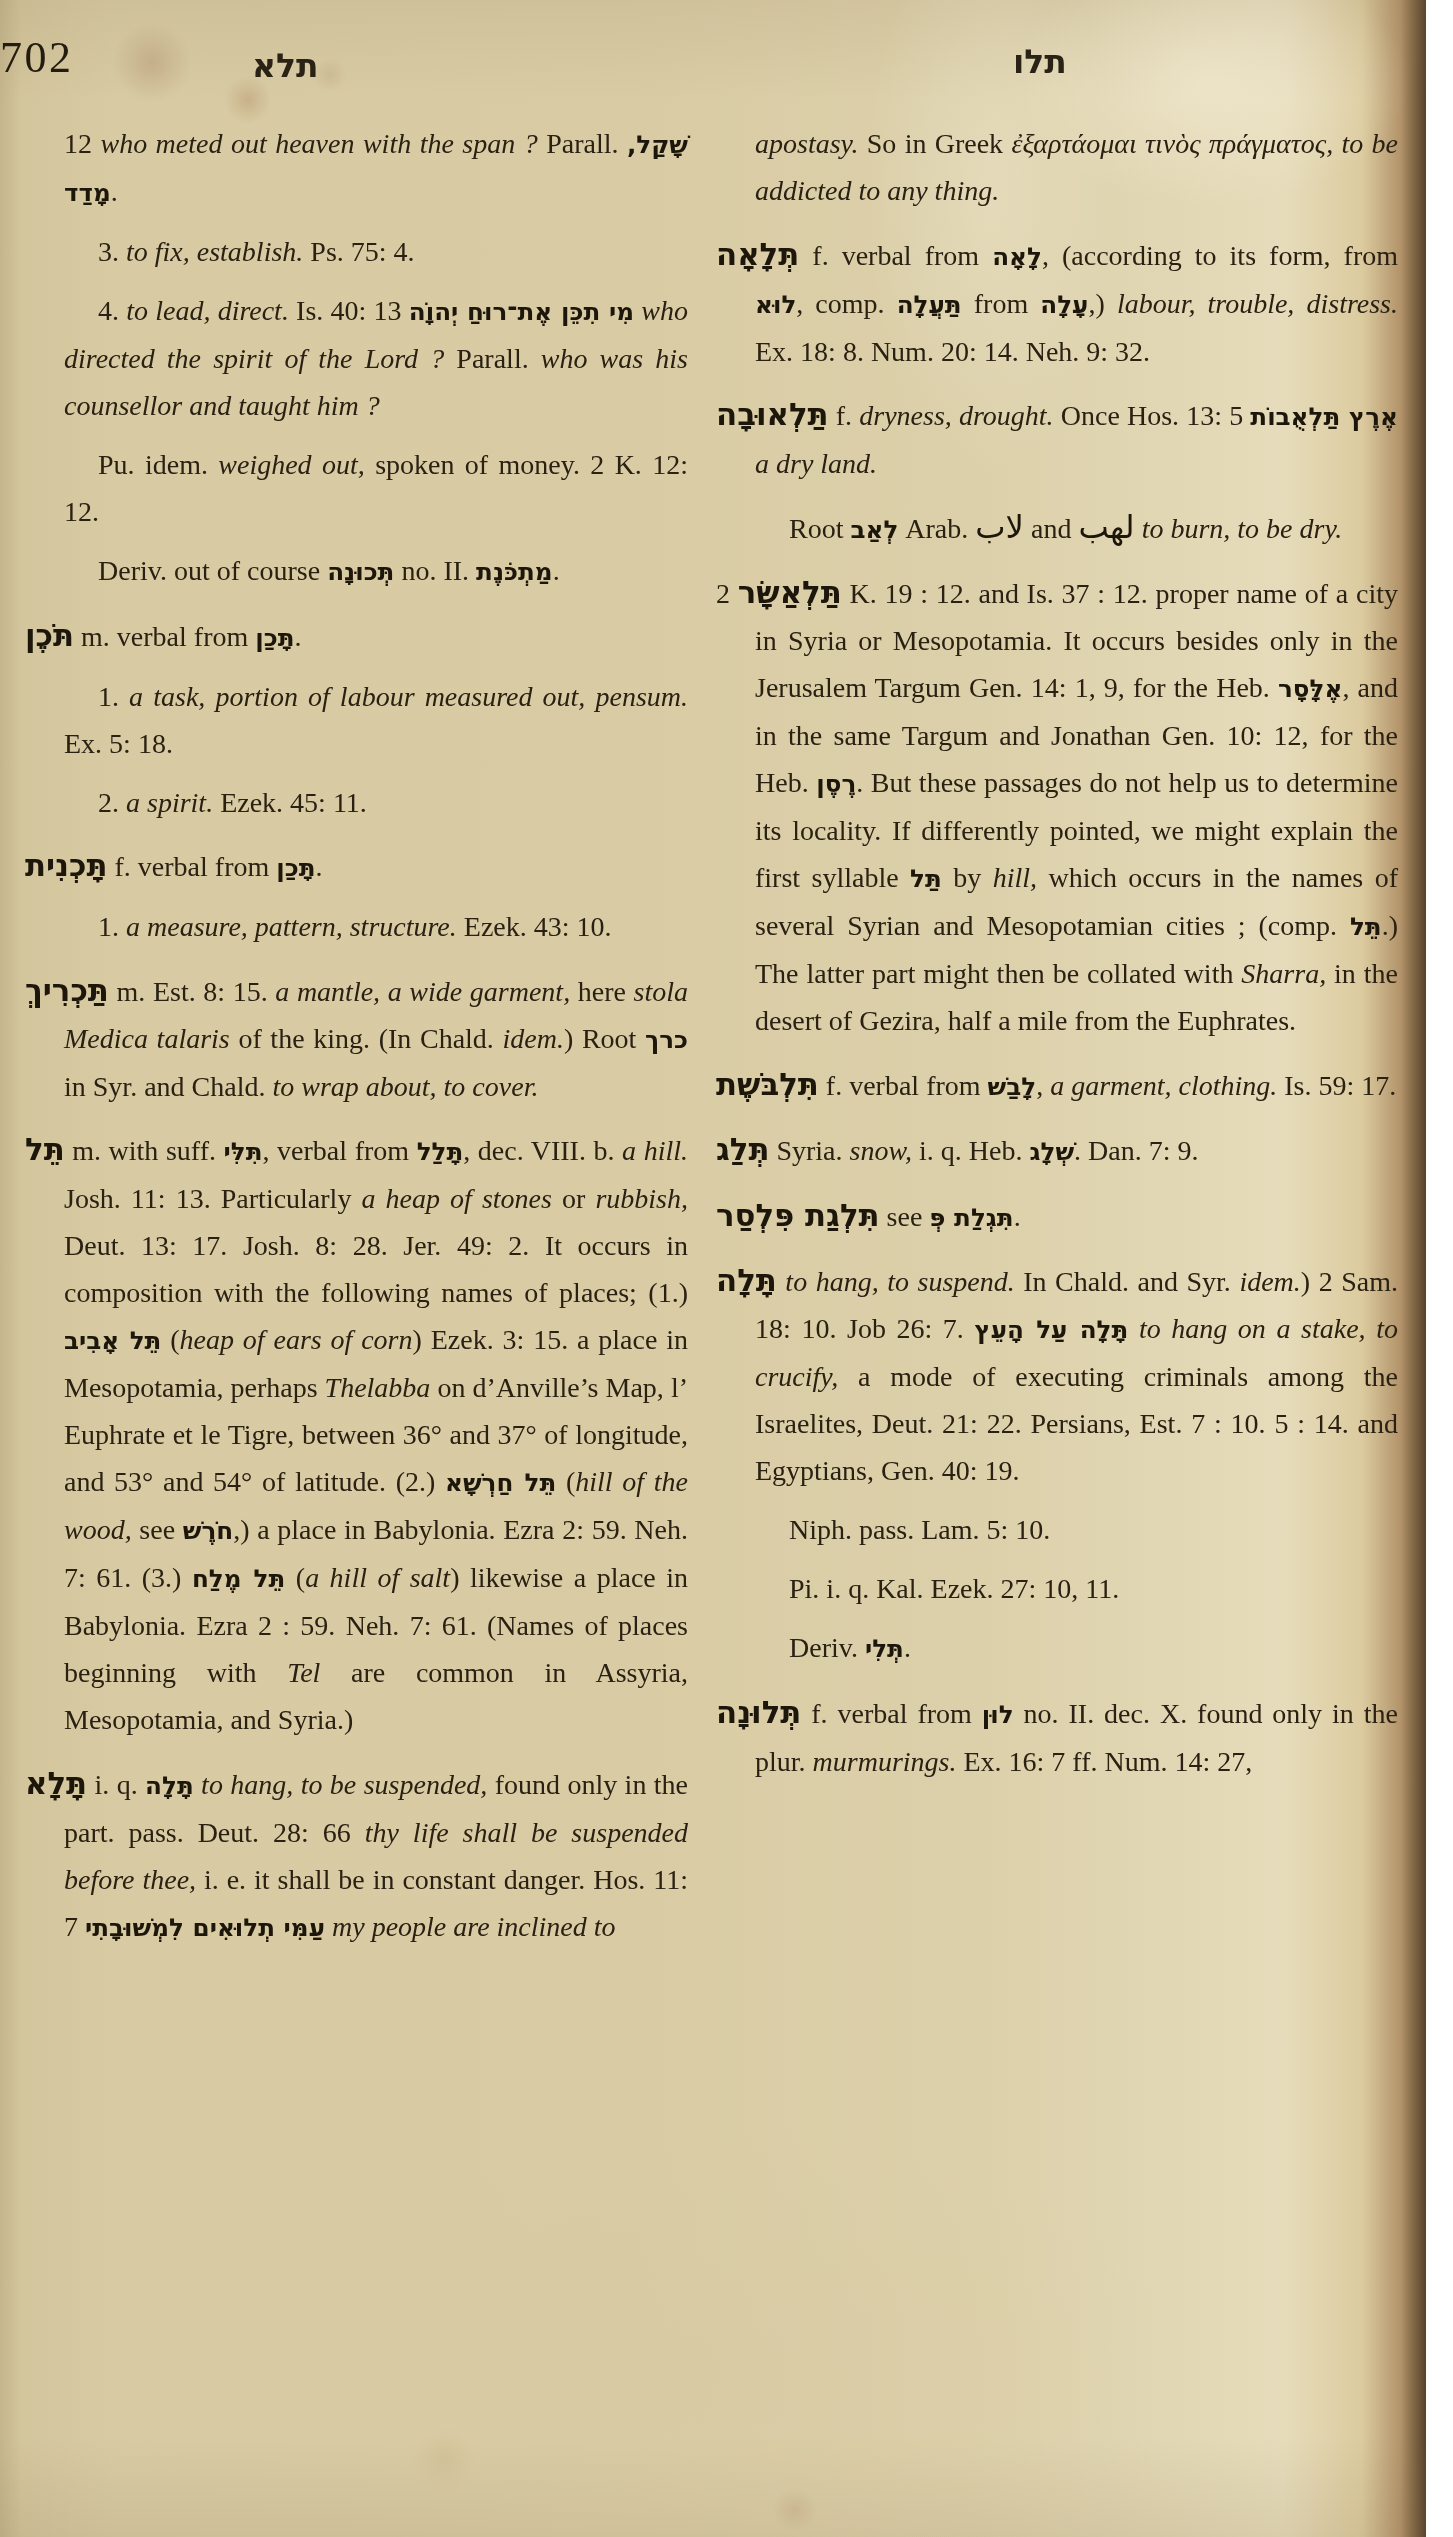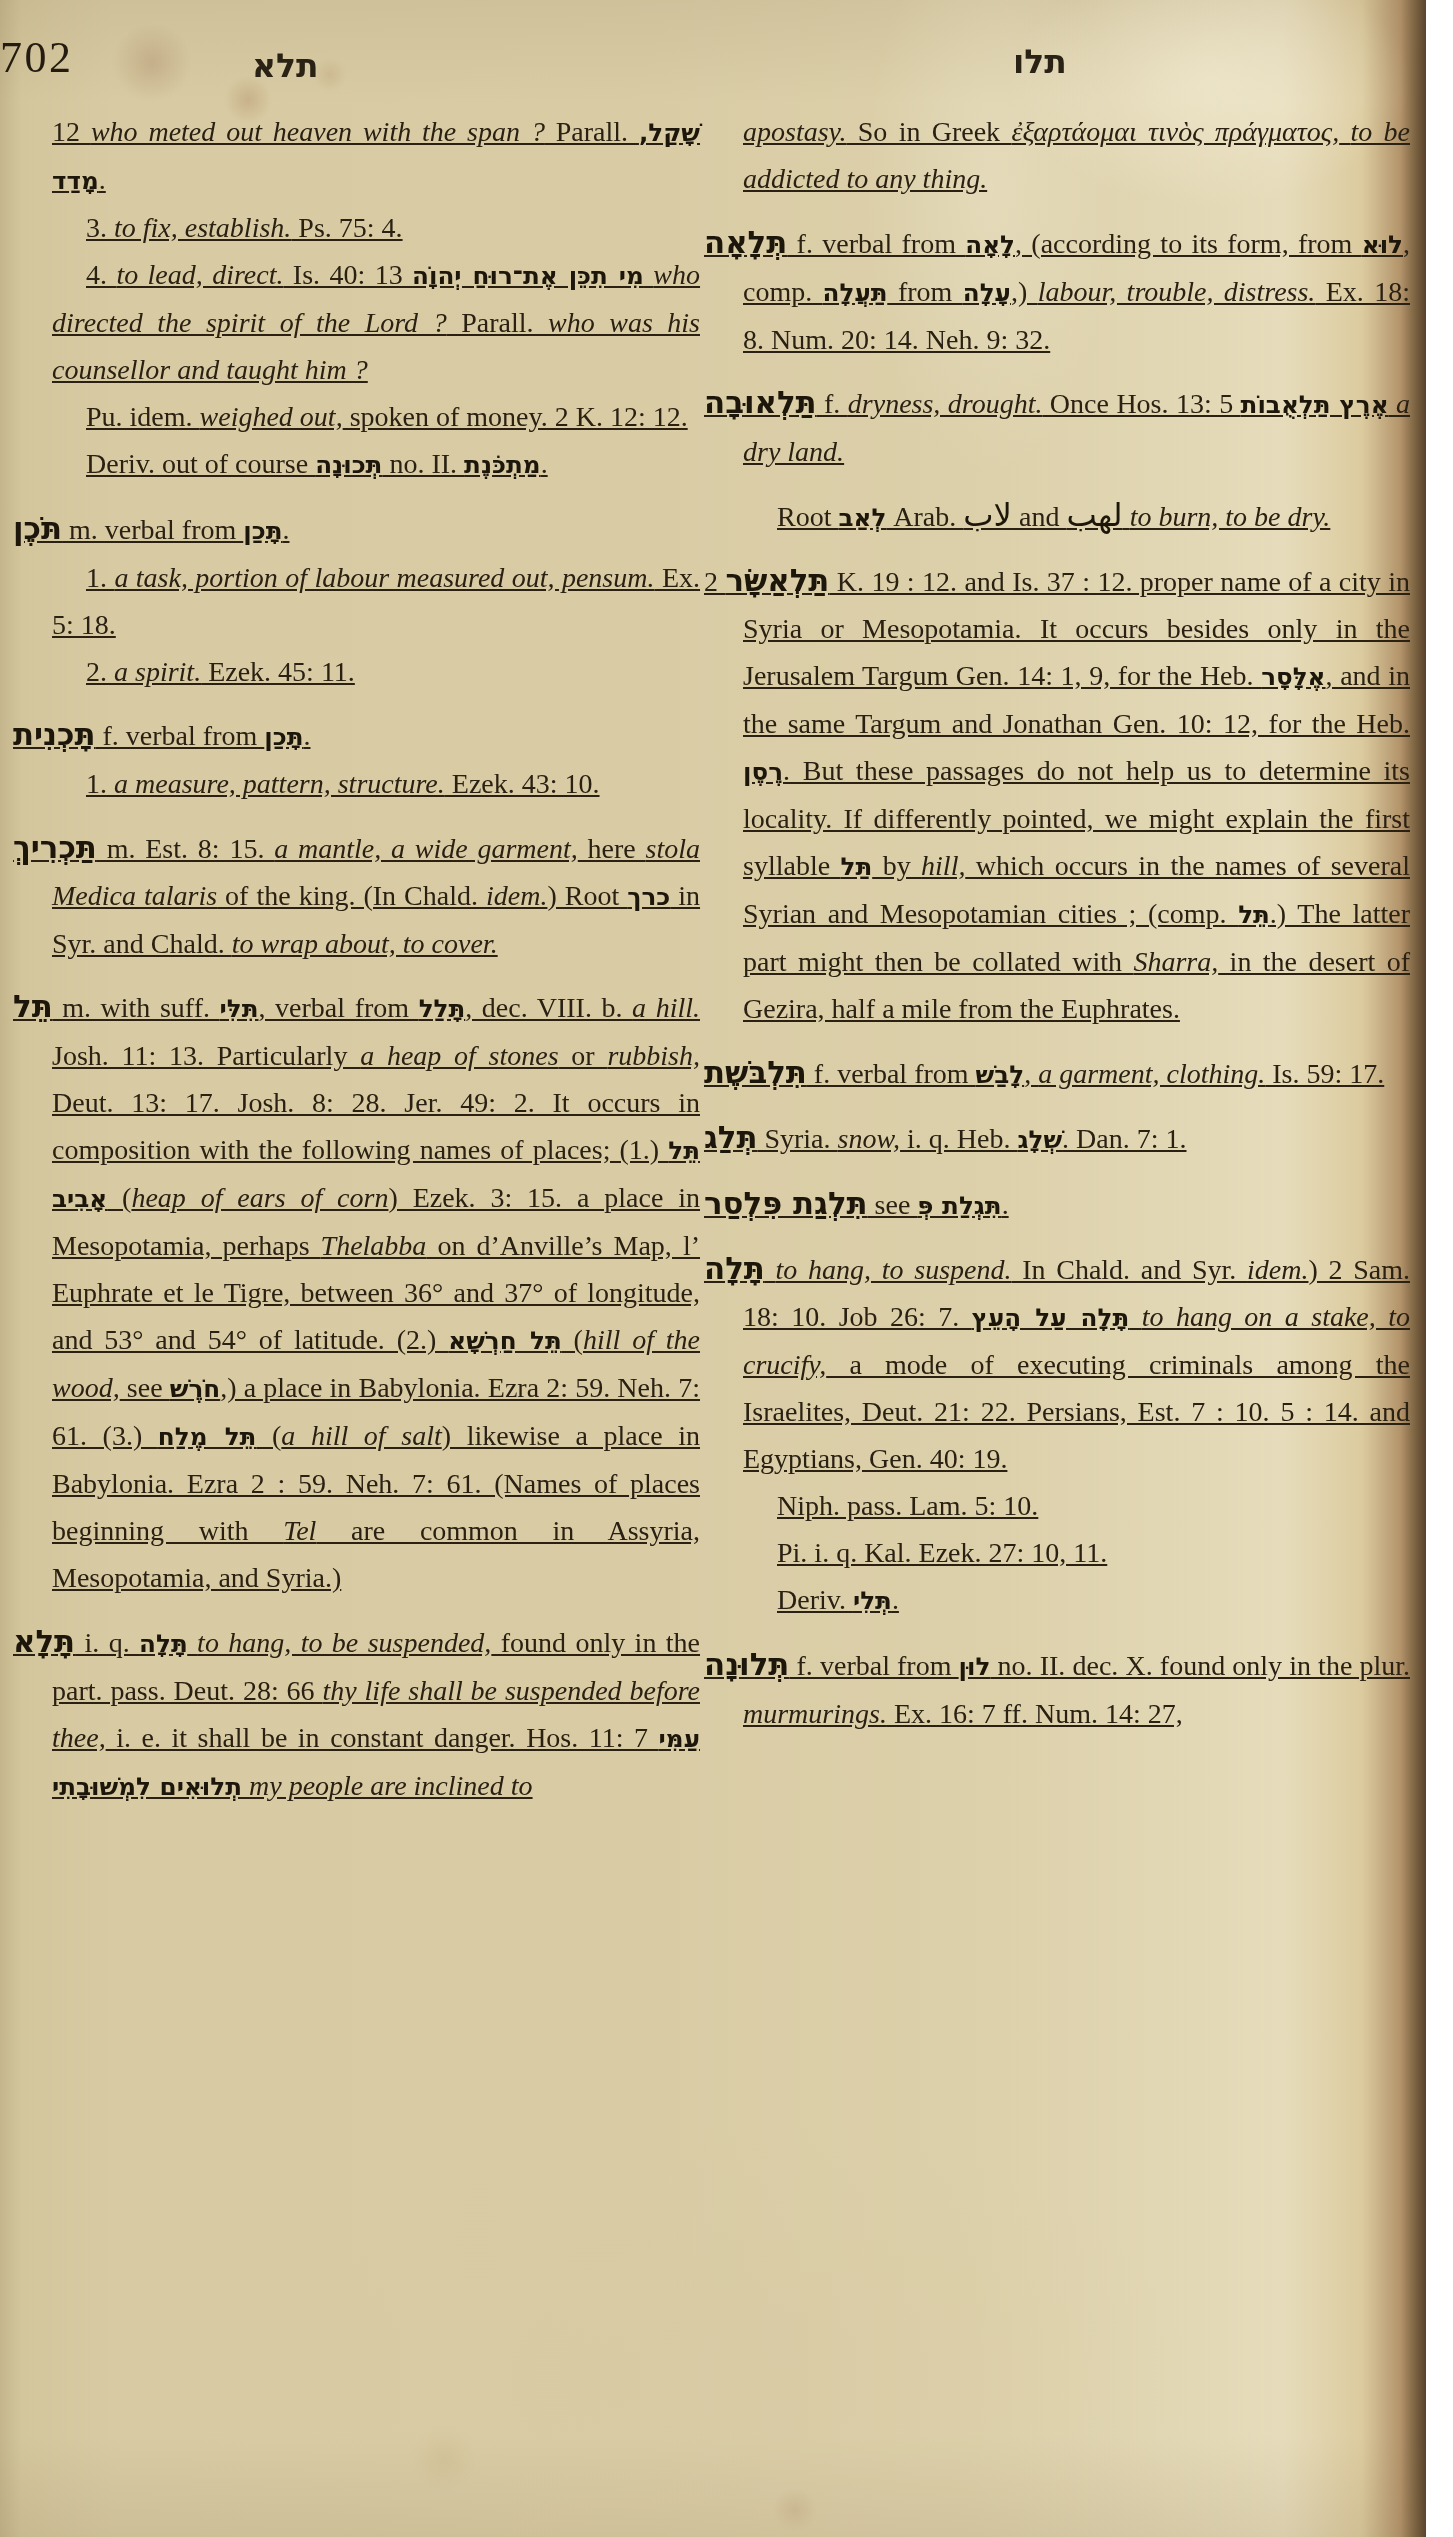--- a/index.html
+++ b/index.html
@@ -31,21 +31,21 @@
   #pageno{position:absolute;left:0;right:0;top:32px;text-align:left;
           font-size:44px;font-weight:normal;letter-spacing:2.5px;color:#241c10;}
   .col{
     position:absolute;top:108px;
     text-align:justify;
     font-size:28px;line-height:47px;
     color:#2a2113;
   }
   #col-left{left:52px;width:648px;}
   #col-right{left:743px;width:667px;}
-  .col p{margin:0;text-decoration:underline;}
+  .col p{margin:12px;}
   p.indent{text-indent:34px;}
   p.cont{text-indent:0;}
   p.entry{text-indent:-39px;margin-top:16.5px;}
   p.sp{margin-top:16.5px;}
   .i{font-style:italic;}
   .g{font-style:italic;}
   .h{font-family:"DejaVu Sans", sans-serif;font-weight:bold;font-size:0.88em;color:#1d160b;}
   .hw{font-size:1.1em;}
   .a{font-family:"DejaVu Sans", sans-serif;font-size:1.15em;color:#1d160b;}
 </style>
@@ -72,21 +72,21 @@
       <p class="entry"><span class="h hw">תֵּל</span><span class="r"> m. with suff. </span><span class="h">תִּלִּי</span><span class="r">, verbal from </span><span class="h">תָּלַל</span><span class="r">, dec. VIII. b. </span><span class="i">a hill.</span><span class="r"> Josh. 11: 13. Particularly </span><span class="i">a heap of stones</span><span class="r"> or </span><span class="i">rubbish,</span><span class="r"> Deut. 13: 17. Josh. 8: 28. Jer. 49: 2. It occurs in composition with the following names of places; (1.) </span><span class="h">תֵּל אָבִיב</span><span class="r"> (</span><span class="i">heap of ears of corn</span><span class="r">) Ezek. 3: 15. a place in Mesopotamia, perhaps </span><span class="i">Thelabba</span><span class="r"> on d’Anville’s Map, l’ Euphrate et le Tigre, between 36° and 37° of longitude, and 53° and 54° of latitude. (2.) </span><span class="h">תֵּל חַרְשָׁא</span><span class="r"> (</span><span class="i">hill of the wood,</span><span class="r"> see </span><span class="h">חֹרֶשׁ</span><span class="r">,) a place in Babylonia. Ezra 2: 59. Neh. 7: 61. (3.) </span><span class="h">תֵּל מֶלַח</span><span class="r"> (</span><span class="i">a hill of salt</span><span class="r">) likewise a place in Babylonia. Ezra 2 : 59. Neh. 7: 61. (Names of places beginning with </span><span class="i">Tel</span><span class="r"> are common in Assyria, Mesopotamia, and Syria.)</span></p>
       <p class="entry"><span class="h hw">תָּלָא</span><span class="r"> i. q. </span><span class="h">תָּלָה</span><span class="r"> </span><span class="i">to hang, to be suspended,</span><span class="r"> found only in the part. pass. Deut. 28: 66 </span><span class="i">thy life shall be suspended before thee,</span><span class="r"> i. e. it shall be in constant danger. Hos. 11: 7 </span><span class="h">עַמִּי תְלוּאִים לִמְשׁוּבָתִי</span><span class="r"> </span><span class="i">my people are inclined to</span></p>
     </div>
   <div id="col-right" class="col">
       <p class="cont"><span class="i">apostasy.</span><span class="r"> So in Greek </span><span class="g">ἐξαρτάομαι τινὸς πράγματος,</span><span class="r"> </span><span class="i">to be addicted to any thing.</span></p>
       <p class="entry"><span class="h hw">תְּלָאָה</span><span class="r"> f. verbal from </span><span class="h">לָאָה</span><span class="r">, (according to its form, from </span><span class="h">לוּא</span><span class="r">, comp. </span><span class="h">תַּעֲלָה</span><span class="r"> from </span><span class="h">עָלָה</span><span class="r">,) </span><span class="i">labour, trouble, distress.</span><span class="r"> Ex. 18: 8. Num. 20: 14. Neh. 9: 32.</span></p>
       <p class="entry"><span class="h hw">תַּלְאוּבָה</span><span class="r"> f. </span><span class="i">dryness, drought.</span><span class="r"> Once Hos. 13: 5 </span><span class="h">אֶרֶץ תַּלְאֻבוֹת</span><span class="r"> </span><span class="i">a dry land.</span></p>
       <p class="indent sp"><span class="r">Root </span><span class="h">לְאַב</span><span class="r"> Arab. </span><span class="a">لاب</span><span class="r"> and </span><span class="a">لهب</span><span class="r"> </span><span class="i">to burn, to be dry.</span></p>
       <p class="entry"><span class="h hw">תַּלְאַשָּׂר</span><span class="r"> 2 K. 19 : 12. and Is. 37 : 12. proper name of a city in Syria or Mesopotamia. It occurs besides only in the Jerusalem Targum Gen. 14: 1, 9, for the Heb. </span><span class="h">אֶלָּסָר</span><span class="r">, and in the same Targum and Jonathan Gen. 10: 12, for the Heb. </span><span class="h">רֶסֶן</span><span class="r">. But these passages do not help us to determine its locality. If differently pointed, we might explain the first syllable </span><span class="h">תַּל</span><span class="r"> by </span><span class="i">hill,</span><span class="r"> which occurs in the names of several Syrian and Mesopotamian cities ; (comp. </span><span class="h">תֵּל</span><span class="r">.) The latter part might then be collated with </span><span class="i">Sharra,</span><span class="r"> in the desert of Gezira, half a mile from the Euphrates.</span></p>
       <p class="entry"><span class="h hw">תִּלְבּשֶׁת</span><span class="r"> f. verbal from </span><span class="h">לָבַשׁ</span><span class="r">, </span><span class="i">a garment, clothing.</span><span class="r"> Is. 59: 17.</span></p>
-      <p class="entry"><span class="h hw">תְּלַג</span><span class="r"> Syria. </span><span class="i">snow,</span><span class="r"> i. q. Heb. </span><span class="h">שְׁלָג</span><span class="r">. Dan. 7: 1.</span></p>
+      <p class="entry"><span class="h hw">תְּלַג</span><span class="r"> Syria. </span><span class="i">snow,</span><span class="r"> i. q. Heb. </span><span class="h">שְׁלָג</span><span class="r">. Dan. 7: 9.</span></p>
       <p class="entry"><span class="h hw">תִּלְגַת פִּלְסַר</span><span class="r"> see </span><span class="h">תִּגְלַת פְּ</span><span class="r">.</span></p>
       <p class="entry"><span class="h hw">תָּלָה</span><span class="r"> </span><span class="i">to hang, to suspend.</span><span class="r"> In Chald. and Syr. </span><span class="i">idem.</span><span class="r">) 2 Sam. 18: 10. Job 26: 7. </span><span class="h">תָּלָה עַל הָעֵץ</span><span class="r"> </span><span class="i">to hang on a stake, to crucify,</span><span class="r"> a mode of executing criminals among the Israelites, Deut. 21: 22. Persians, Est. 7 : 10. 5 : 14. and Egyptians, Gen. 40: 19.</span></p>
       <p class="indent"><span class="r">Niph. pass. Lam. 5: 10.</span></p>
       <p class="indent"><span class="r">Pi. i. q. Kal. Ezek. 27: 10, 11.</span></p>
       <p class="indent"><span class="r">Deriv. </span><span class="h">תְּלִי</span><span class="r">.</span></p>
       <p class="entry"><span class="h hw">תְּלוּנָה</span><span class="r"> f. verbal from </span><span class="h">לוּן</span><span class="r"> no. II. dec. X. found only in the plur. </span><span class="i">murmurings.</span><span class="r"> Ex. 16: 7 ff. Num. 14: 27,</span></p>
     </div>
 </div>
 
 

